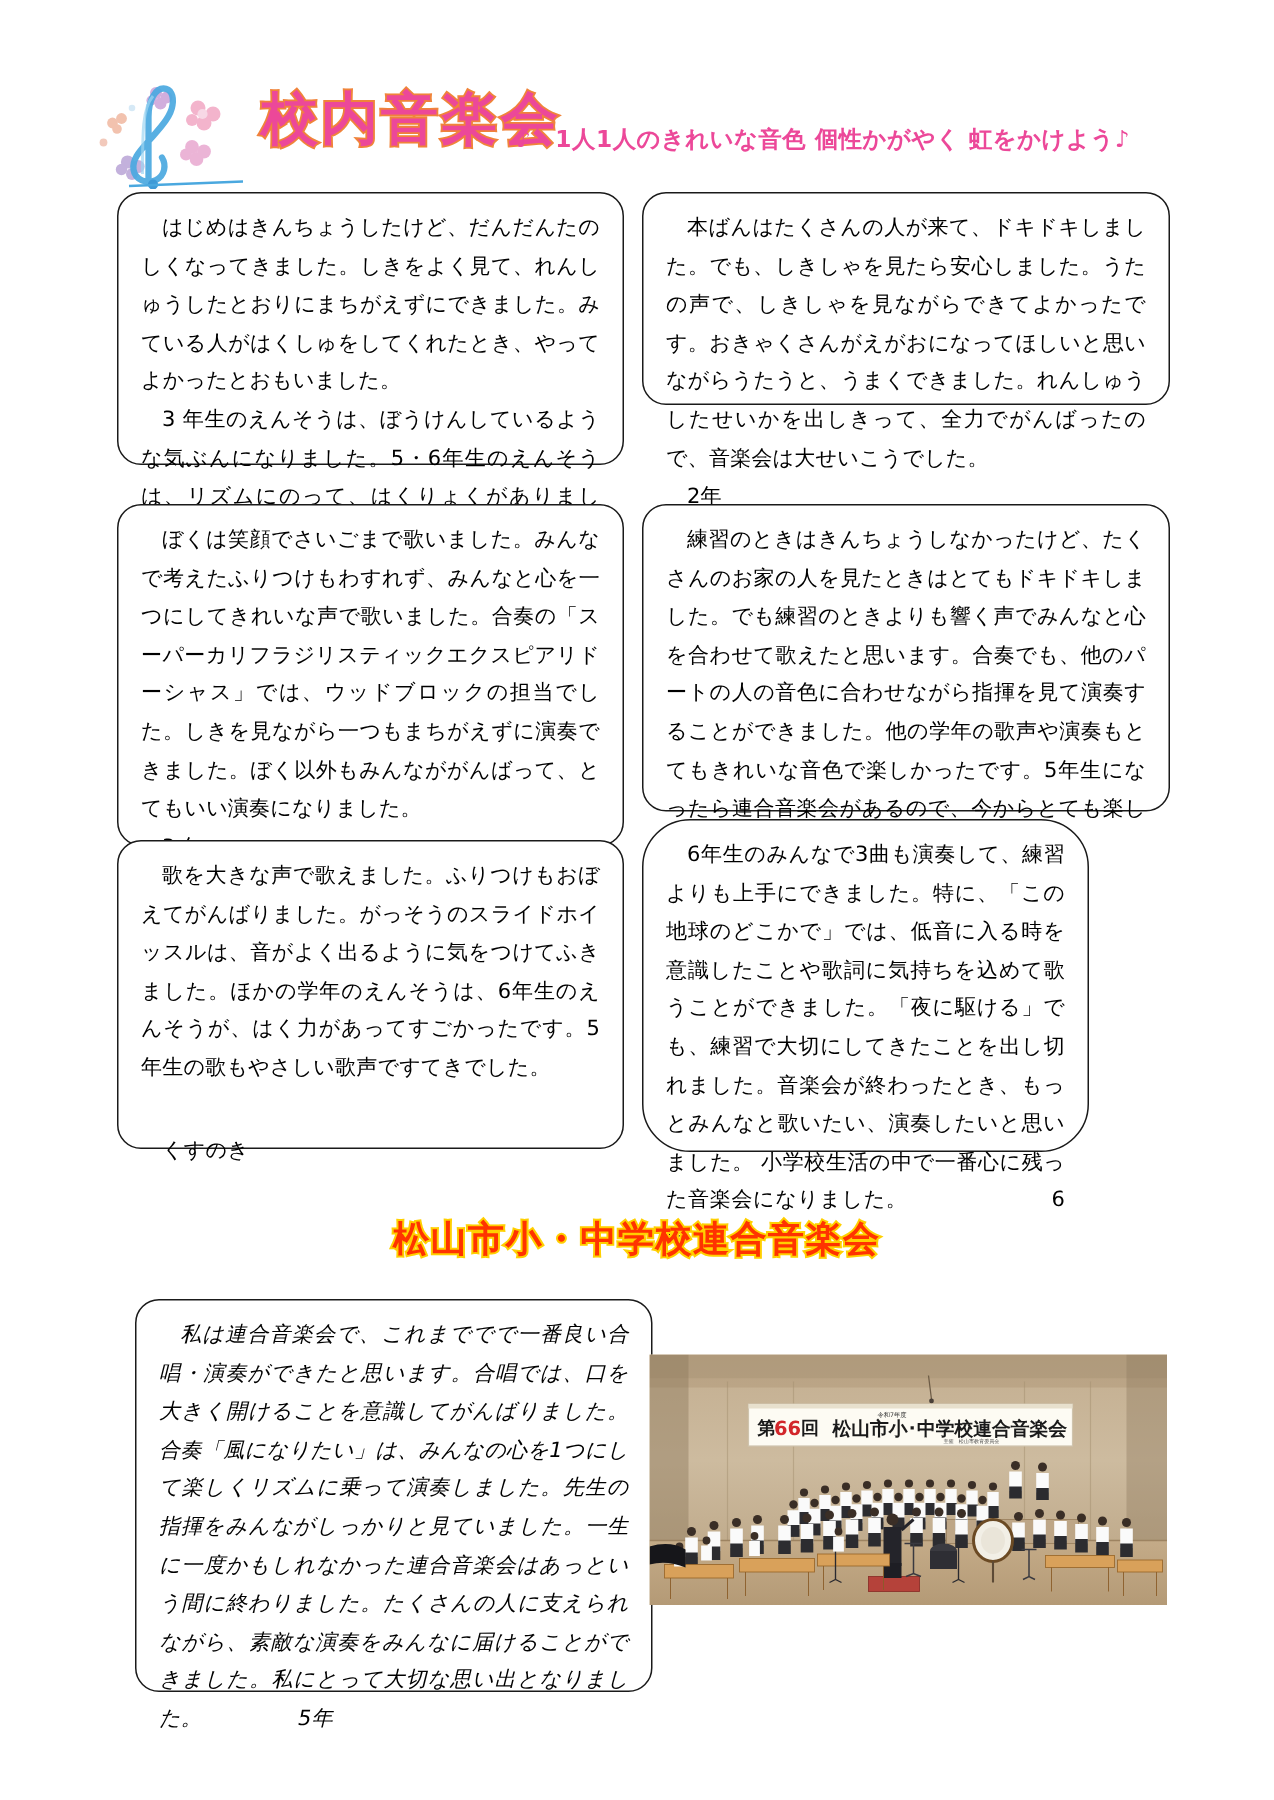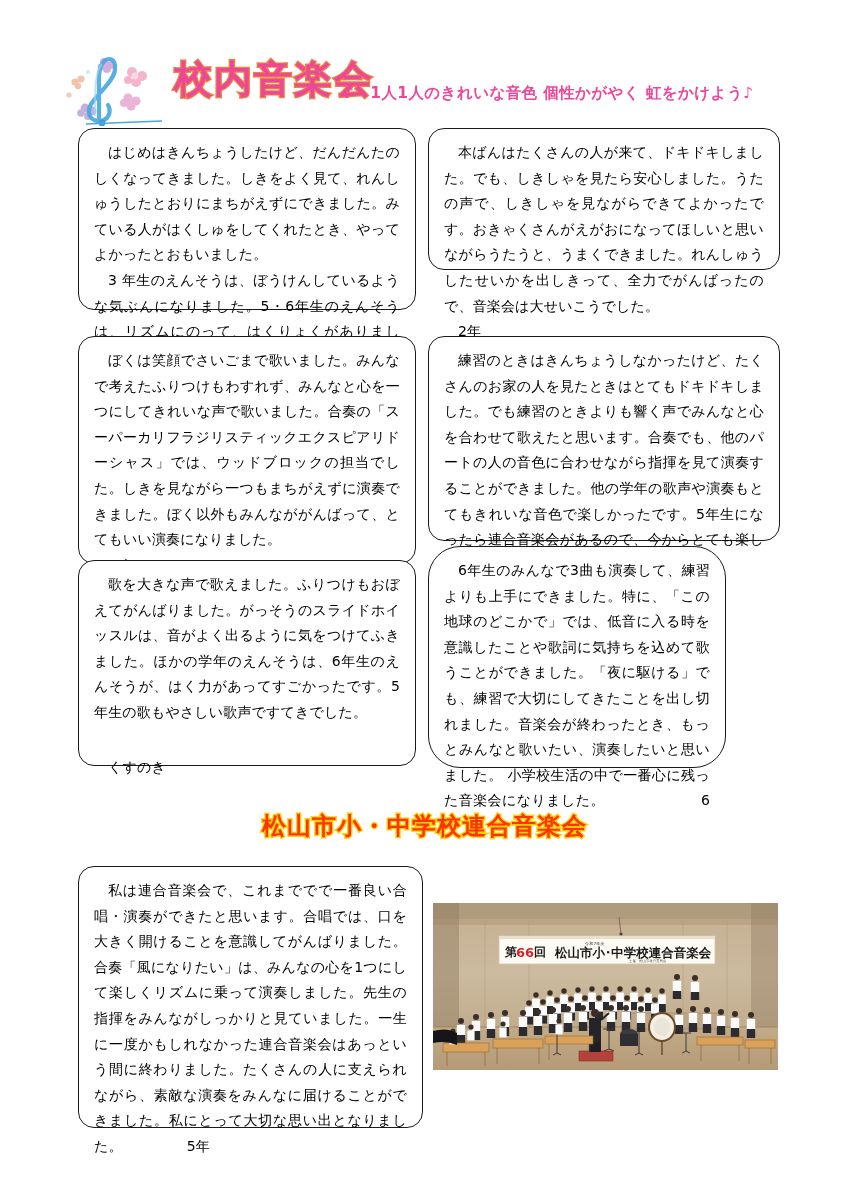--- a/index.html
+++ b/index.html
@@ -89,21 +89,21 @@
   
   #box-g1 { left: 78px;  top: 128px; width: 338px; height: 182px; }
   #box-g2 { left: 428px; top: 128px; width: 352px; height: 142px; }
   
   #box-g3 { left: 78px;  top: 336px; width: 338px; height: 228px; }
   #box-g4 { left: 428px; top: 336px; width: 352px; height: 205px; }
   
   #box-kusunoki { left: 78px;  top: 560px; width: 338px; height: 206px; }
   #box-g6       { left: 428px; top: 546px; width: 298px; height: 222px; border-radius: 32px; }
   
-  #box-g5 { left: 78px; top: 866px; width: 345px; height: 262px; }
+  #box-g5 { left: 90px; top: 866px; width: 345px; height: 262px; font-style: italic; }
 
   
   .section-heading {
     position: absolute;
     left: 0;
     top: 810px;
     width: 849px;
     text-align: center;
     font-size: 24px;
     font-weight: 700;

